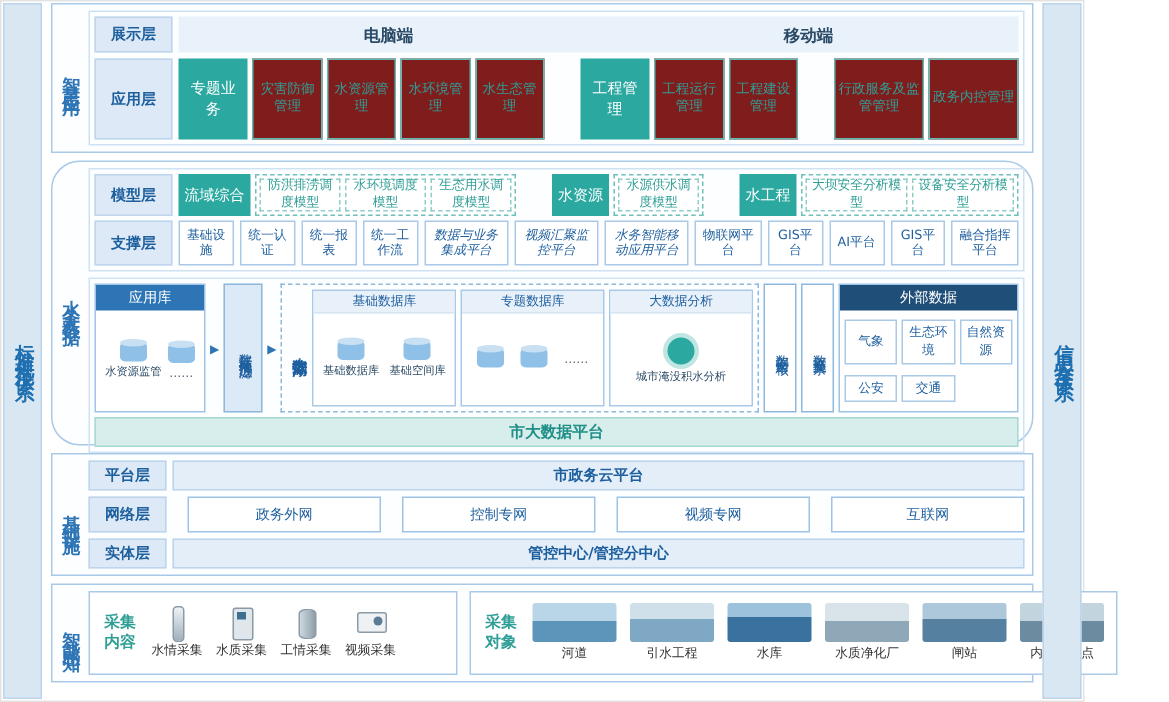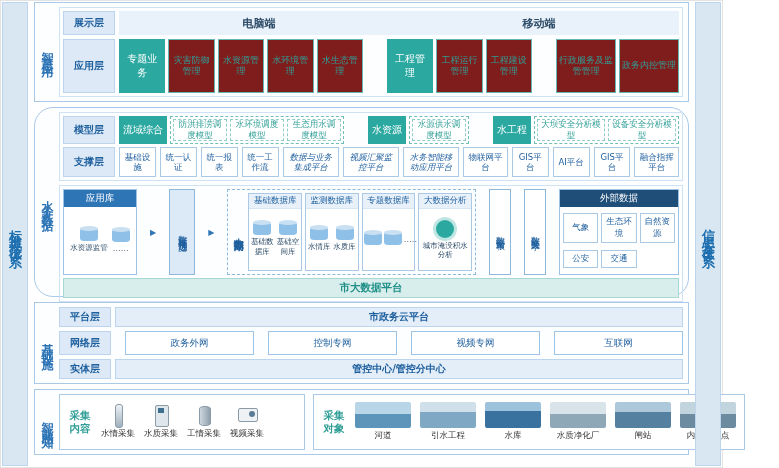--- a/index.html
+++ b/index.html
@@ -65,21 +65,21 @@
   }
   .sup-row { height:30px; }
   .sup-box {
     flex:1; border:1px solid #aac9e6; color:#1e5f9e; background:#fff;
     display:flex; align-items:center; justify-content:center; text-align:center;
     font-size:8.5px; line-height:1.2; padding:1px 2px; min-width:0;
   }
   .sup-box.narrow { flex:0.8; }
   .sup-box.wide { flex:1.3;font-style:italic; }
 
-  .flow-row { height:86px; gap:13px;justify-content:space-between; }
+  .flow-row { height:86px; gap:3px;justify-content:space-between; }
   .appdb { width:74px; flex:none; border:1px solid #9dc3e6; display:flex; flex-direction:column; background:#fff; }
   .appdb-h { background:#2e75b6; color:#fff; text-align:center; font-size:9.5px; padding:2px 0; }
   .appdb-b { flex:1; display:flex; align-items:center; justify-content:space-evenly; padding:2px; }
   .cyl-item { display:flex; flex-direction:column; align-items:center; gap:2px; font-size:7.5px; color:#2b4a66; text-align:center; }
   .cyl { width:18px; height:13px; background:#8fc0e8; border-radius:4px/3px; position:relative; }
   .cyl::after { content:""; position:absolute; top:-2px; left:0; right:0; height:5px; background:#c9e0f3; border-radius:50%; }
   .flow-arrow { align-self:center; color:#2e75b6; font-size:8px; flex:none; }
   .vbox {
     width:22px; flex:none; border:1px solid #8fb8dd; background:#fff; color:#1e5f9e;
     display:flex; align-items:center; justify-content:center; font-size:9px; padding:2px 1px; text-align:center;
@@ -261,33 +261,20 @@
                     <div class="cyl"></div>
                     <span>基础数据库</span>
                   </div>
                   <div class="cyl-item">
                     <div class="cyl"></div>
                     <span>基础空间库</span>
                   </div>
                 </div>
               </div>
               <div class="lake-sub">
-                <div class="lake-sub-h">监测数据库</div>
-                <div class="lake-sub-b">
-                  <div class="cyl-item">
-                    <div class="cyl"></div>
-                    <span>水情库</span>
-                  </div>
-                  <div class="cyl-item">
-                    <div class="cyl"></div>
-                    <span>水质库</span>
-                  </div>
-                </div>
-              </div>
-              <div class="lake-sub">
                 <div class="lake-sub-h">专题数据库</div>
                 <div class="lake-sub-b">
                   <div class="cyl-item">
                     <div class="cyl"></div>
                     <span></span>
                   </div>
                   <div class="cyl-item">
                     <div class="cyl"></div>
                     <span></span>
                   </div>

